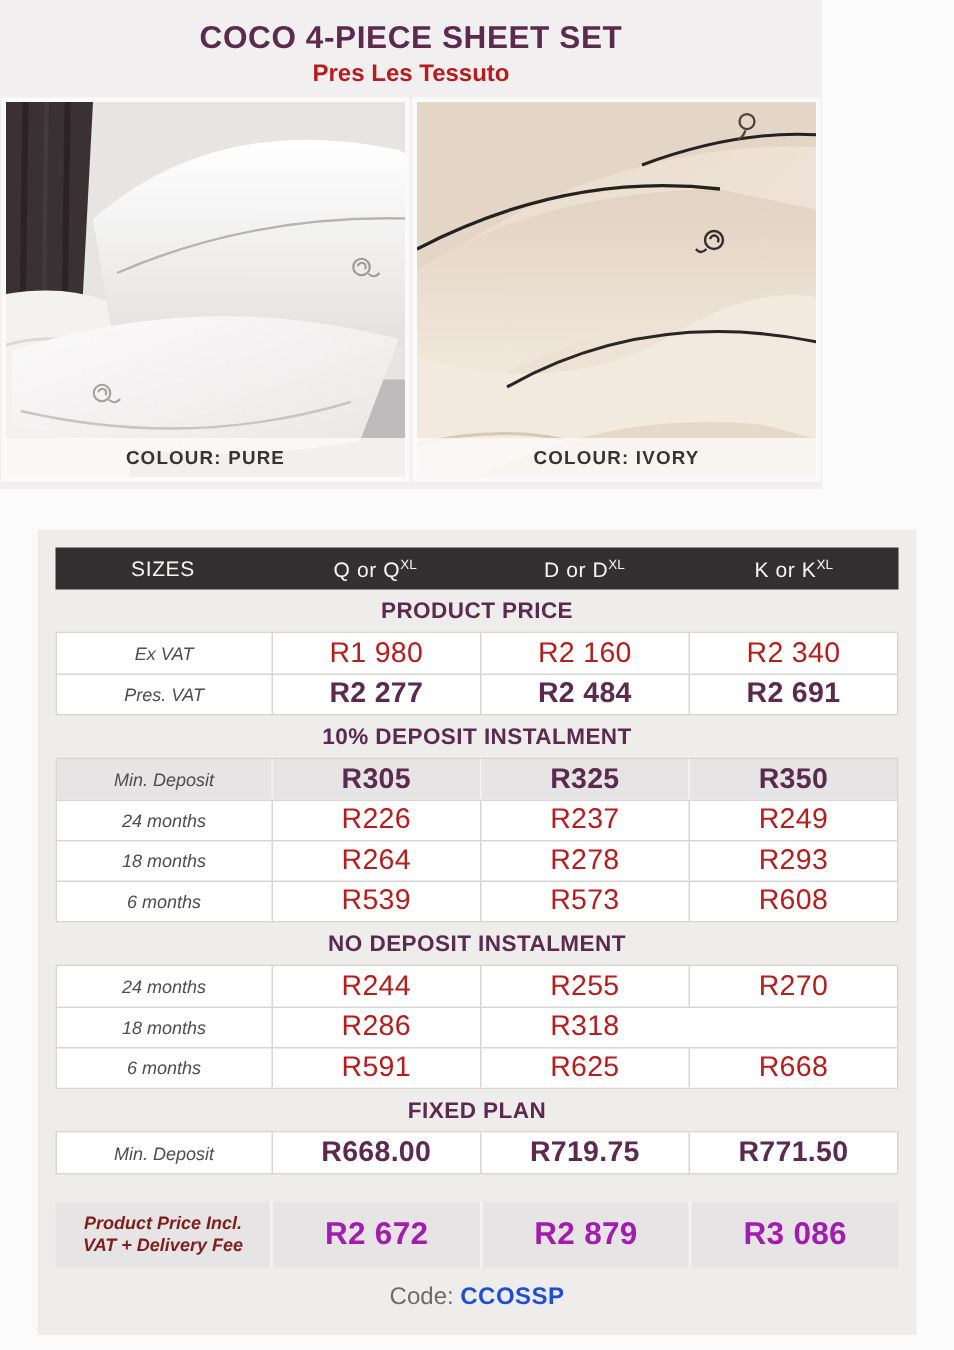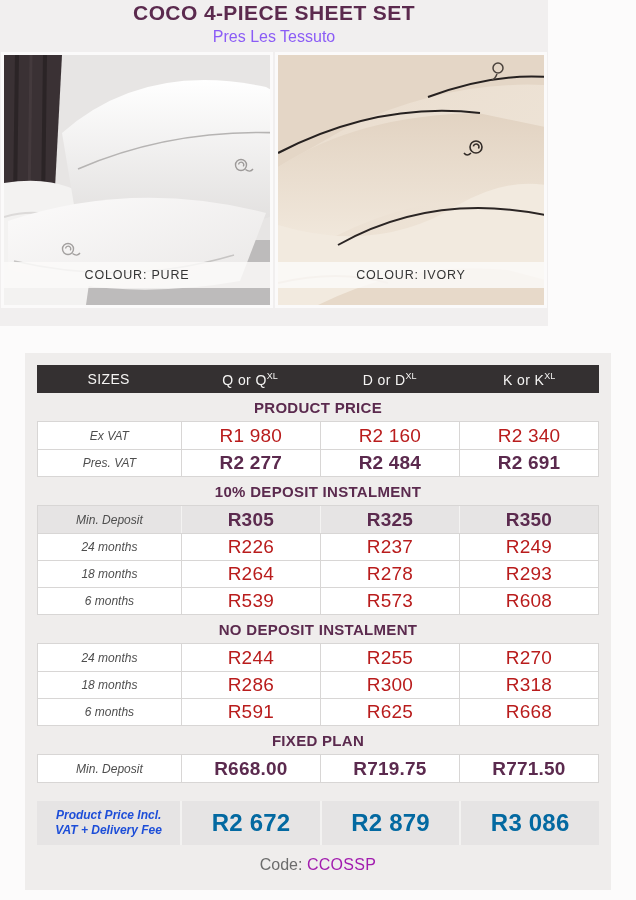--- a/index.html
+++ b/index.html
@@ -4,39 +4,39 @@
 <style>
   * { margin:0; padding:0; box-sizing:border-box; }
   html,body { width:636px; height:900px; }
   body {
     font-family:"Liberation Sans","DejaVu Sans",sans-serif;
     background:#fcfbfb;
     color:#434343;
     overflow:hidden;
   }
   
-  .top-band { background:#f1efef; width:548px; height:326px; }
+  .top-band { background:#f1efef; width:548px; padding-top:13px; height:326px; }
   .page-title {
     text-align:center; font-size:21px; font-weight:bold;
     color:#5b2a4e; letter-spacing:.4px; line-height:26px;
   }
   .page-subtitle {
-    text-align:center; font-size:16px; color:#8b5cf6; line-height:22px; margin-bottom:7px;
+    text-align:center; font-size:16px; color:#b91c1c; line-height:22px; margin-bottom:7px;font-weight:bold;
   }
   .gallery { display:flex; justify-content:center; gap:8px; padding:0 4px; }
   .figure {
     position:relative; width:306px; height:250px; overflow:hidden;
     background:#e8e6e5; outline:3px solid #fbfafa;
   }
   .figure svg { display:block; width:306px; height:250px; }
   .caption-bar {
-    position:absolute; left:0; right:0; bottom:17px; height:26px;
+    position:absolute; left:0; right:0; bottom:0; height:26px;
     background:rgba(251,250,249,.84);
     display:flex; align-items:center; justify-content:center;
-    font-size:12.5px; font-weight:normal; letter-spacing:.8px; color:#343434;
+    font-size:12.5px; font-weight:bold; letter-spacing:.8px; color:#343434;
   }
   
   .panel {
     width:586px; margin:27px auto 0 auto; background:#efedec;
     padding:12px 12px 10px 12px;
   }
   .size-bar {
     display:flex; height:28px; background:#343031; color:#f5f4f3;
     align-items:center; font-size:14px; letter-spacing:.4px;
   }
@@ -60,27 +60,27 @@
   .accent .val { color:#5b2a4e; font-weight:bold; }
   .highlight, .highlight .prow { background:#e6e4e4; }
   .highlight .cell + .cell { border-left:1px solid #f4f3f2; }
   
   .summary {
     display:flex; height:44px; background:#e6e4e4; margin-top:18px;
   }
   .summary .cell { display:flex; align-items:center; justify-content:center; }
   .summary .cell + .cell { border-left:2px solid #f3f2f1; }
   .summary-label {
-    font-size:12px; font-style:italic; font-weight:bold; color:#1d4ed8;
+    font-size:12px; font-style:italic; font-weight:bold; color:#7f1d1d;
     text-align:center; line-height:15px;
   }
   .summary-label span { display:block; }
-  .summary .val { font-size:24px; color:#0369a1; font-weight:bold; }
+  .summary .val { font-size:21px; color:#a21caf; font-weight:bold; }
   .code-line { text-align:center; padding:11px 0 6px 0; font-size:16px; color:#6c6c6c; }
-  .code-line b { color:#a21caf; font-weight:normal; letter-spacing:.3px; }
+  .code-line b { color:#1d4ed8; font-weight:bold; letter-spacing:.3px; }
 </style>
 </head>
 <body>
 
 <div class="top-band">
   <div class="page-title">COCO 4-PIECE SHEET SET</div>
   <div class="page-subtitle">Pres Les Tessuto</div>
 
   <div class="gallery">
 
@@ -286,23 +286,20 @@
         </div>
     </div>
     <div class="prow">
       <div class="cell c-label">
           <span class="row-label">18 months</span>
         </div>
       <div class="cell c-data">
           <span class="val">R286</span>
         </div>
       <div class="cell c-data">
-          <span class="val">R300</span>
-        </div>
-      <div class="cell c-data">
           <span class="val">R318</span>
         </div>
     </div>
     <div class="prow">
       <div class="cell c-label">
           <span class="row-label">6 months</span>
         </div>
       <div class="cell c-data">
           <span class="val">R591</span>
         </div>

